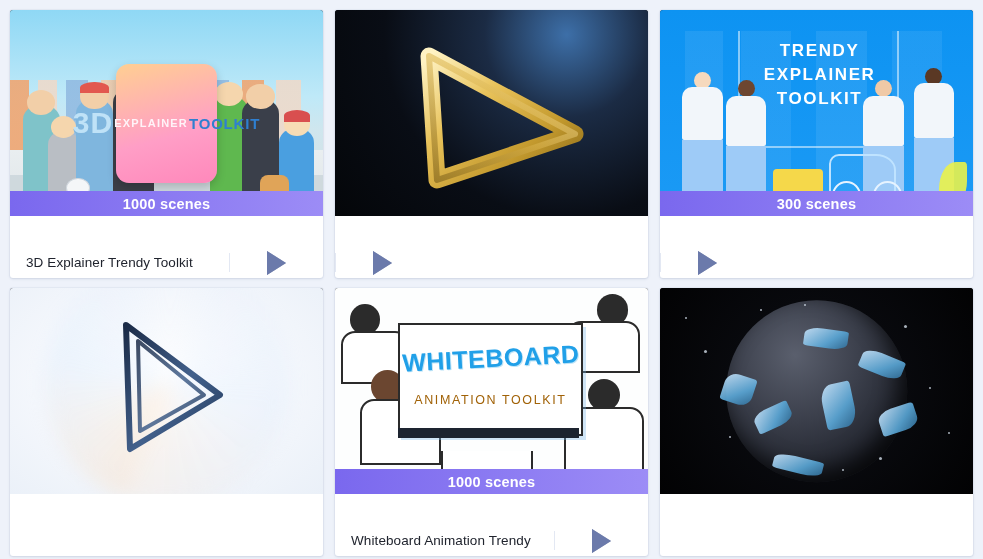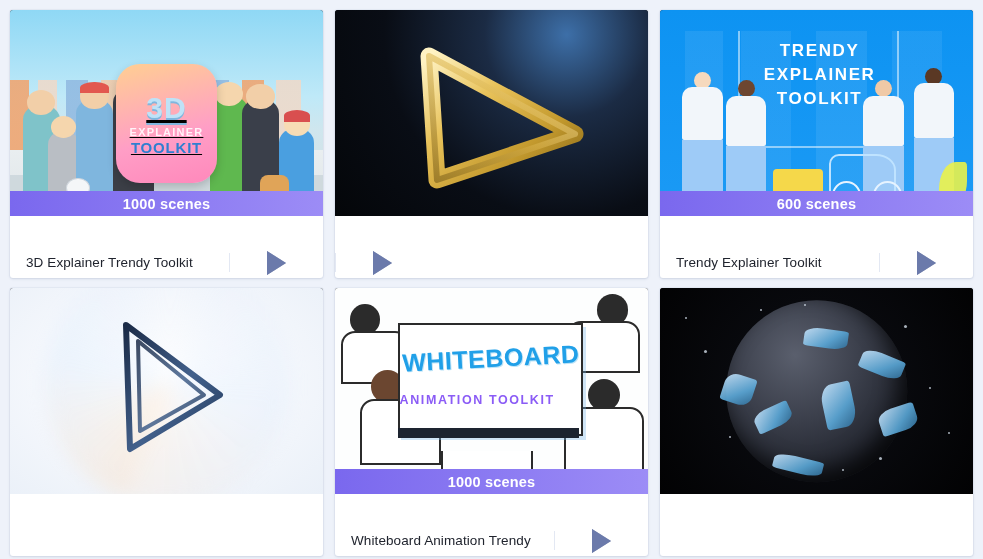--- a/index.html
+++ b/index.html
@@ -58,25 +58,25 @@
       #8fb8e0 63% 70%,transparent 70% 74%,#f2a26a 74% 81%,transparent 81% 85%,
       #f0d9c8 85% 93%,transparent 93% 100%);
     opacity:.85;}
   .ground3d{position:absolute;left:0;right:0;bottom:0;height:32%;
     background:linear-gradient(180deg,#e9eef0,#dfe5e8);}
   .road3d{position:absolute;left:0;right:0;bottom:8%;height:12%;background:#c9d4da;opacity:.8;}
   .ppl3d{position:absolute;bottom:3%;width:100%;height:70%;}
   .p3d{position:absolute;bottom:0;border-radius:14px 14px 5px 5px;}
   .h3d{position:absolute;border-radius:50%;}
   .sign3d{
-    position:absolute;left:34%;top:26%;width:32%;height:58%;border-radius:24px;
+    position:absolute;left:34%;top:26%;width:32%;height:58%;border-radius:13px;
     background:linear-gradient(165deg,#ffc98a 0%,#ff9ec4 55%,#f craft 100%);
     background:linear-gradient(165deg,#ffcf92 0%,#ff9ec6 60%,#ff88bb 100%);
     box-shadow:0 4px 10px rgba(0,0,0,.18);
-    display:flex;flex-direction:column;align-items:center;justify-content:center;gap:1px;text-decoration:underline;}
+    display:flex;flex-direction:row;align-items:center;justify-content:center;gap:1px;}
   .s3d-1{font-size:30px;font-weight:bold;color:#bfe2f7;letter-spacing:1px;
     text-shadow:0 2px 0 #7fb6de;}
   .s3d-2{font-size:11px;font-weight:bold;color:#fff3f8;letter-spacing:1.2px;}
   .s3d-3{font-size:15px;font-weight:bold;color:#2f7fd0;letter-spacing:.8px;}
 
   .gold-bg{position:absolute;inset:0;background:
     radial-gradient(circle at 74% 12%,#3d6fa8 0%,#1b2b44 28%,#090d15 62%,#040609 100%);}
   .gold-tri{position:absolute;left:50%;top:52%;transform:translate(-50%,-50%);}
 
   .blue-bg{position:absolute;inset:0;background:linear-gradient(180deg,#0d93f2 0%,#1b9af5 100%);}
@@ -92,22 +92,22 @@
   .flat-body{width:100%;background:#f2f6fa;border-radius:10px 10px 2px 2px;}
   .flat-legs{width:100%;background:#9ecbf7;}
   .flat-head{border-radius:50%;margin:0 auto;}
 
   .wb-bg{position:absolute;inset:0;background:#fdfefe;}
   .wb-board{position:absolute;left:20%;top:17%;width:58%;height:53%;
     background:#fff;border:2px solid #2b2b2b;box-shadow:3px 4px 0 rgba(120,180,230,.35);}
   .wb-t1{position:absolute;left:0;right:0;top:17%;text-align:center;color:#21a0e8;
     font-size:25px;font-weight:bold;letter-spacing:.5px;
     text-shadow:1px 1px 0 #bfe4f7;transform:rotate(-3deg);}
-  .wb-t2{position:absolute;left:0;right:0;top:62%;color:#8b5cf6;
-    font-size:12.5px;font-weight:bold;letter-spacing:1.6px;}
+  .wb-t2{position:absolute;left:0;right:0;top:62%;text-align:center;color:#a16207;
+    font-size:12.5px;font-weight:normal;letter-spacing:1.6px;}
   .wb-fig{position:absolute;}
   .wb-skin{border-radius:50%;}
   .wb-shirt{background:#fff;border:2px solid #2b2b2b;border-radius:14px 14px 0 0;}
 
   .sph-bg{position:absolute;inset:0;background:
     radial-gradient(circle at 50% 48%,#14161d 0%,#08090d 45%,#020203 100%);}
   .sph-ball{position:absolute;left:50%;top:50%;transform:translate(-50%,-50%);
     width:58%;aspect-ratio:1/1;border-radius:50%;
     background:radial-gradient(circle at 38% 30%,#5a5f6d 0%,#3a3e4a 40%,#20232c 72%,#14161c 100%);
     box-shadow:inset -8px -10px 22px rgba(0,0,0,.75);}
@@ -237,24 +237,23 @@
           <div class="flat-head" style="width:42%;aspect-ratio:1/1;background:#5a3824;"></div>
           <div class="flat-body" style="height:38%;margin-top:-4%;"></div>
           <div class="flat-legs" style="height:46%;"></div>
         </div>
         <div style="position:absolute;left:36%;bottom:5%;width:16%;height:18%;background:#f5d84a;border-radius:4px;"></div>
         <div style="position:absolute;left:54%;bottom:4%;width:20%;height:24%;border:2px solid #bfe3ff;border-radius:10px 30% 6px 6px;"></div>
         <div style="position:absolute;left:55%;bottom:3%;width:8%;aspect-ratio:1/1;border:2px solid #e6f3ff;border-radius:50%;"></div>
         <div style="position:absolute;left:68%;bottom:3%;width:8%;aspect-ratio:1/1;border:2px solid #e6f3ff;border-radius:50%;"></div>
         <div style="position:absolute;right:2%;bottom:4%;width:9%;height:22%;background:#e9f24a;border-radius:60% 10% 60% 10%;opacity:.9;"></div>
       </div>
-      <div class="scenes">600 scenes</div>
+      <div class="scenes">300 scenes</div>
     </div>
     <div class="footer">
-      <div class="ftitle">Trendy Explainer Toolkit</div>
       <div class="divider"></div>
       <div class="playcell">
         <span class="play-tri"></span>
       </div>
     </div>
   </div>
 
   <div class="card">
     <div class="thumb">
       <div class="thumb-art">

